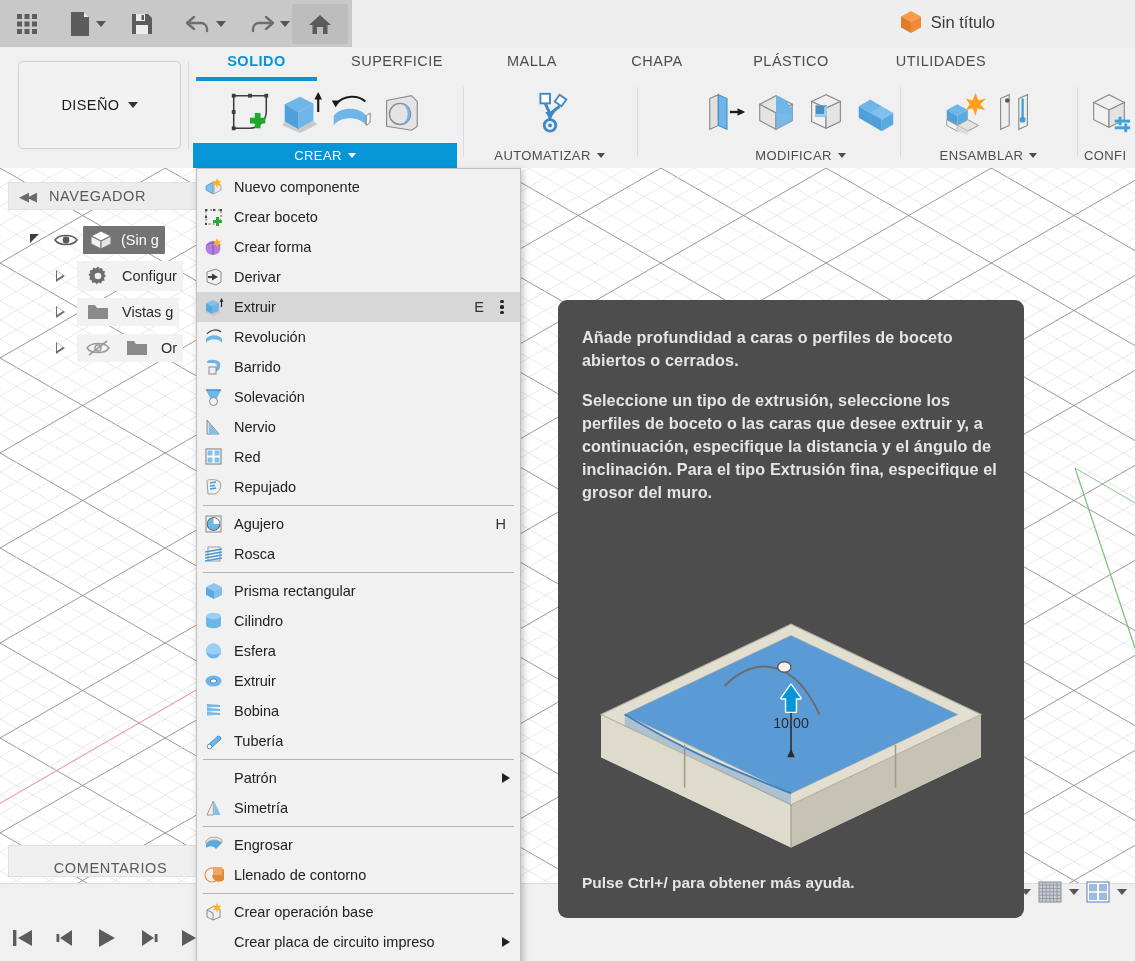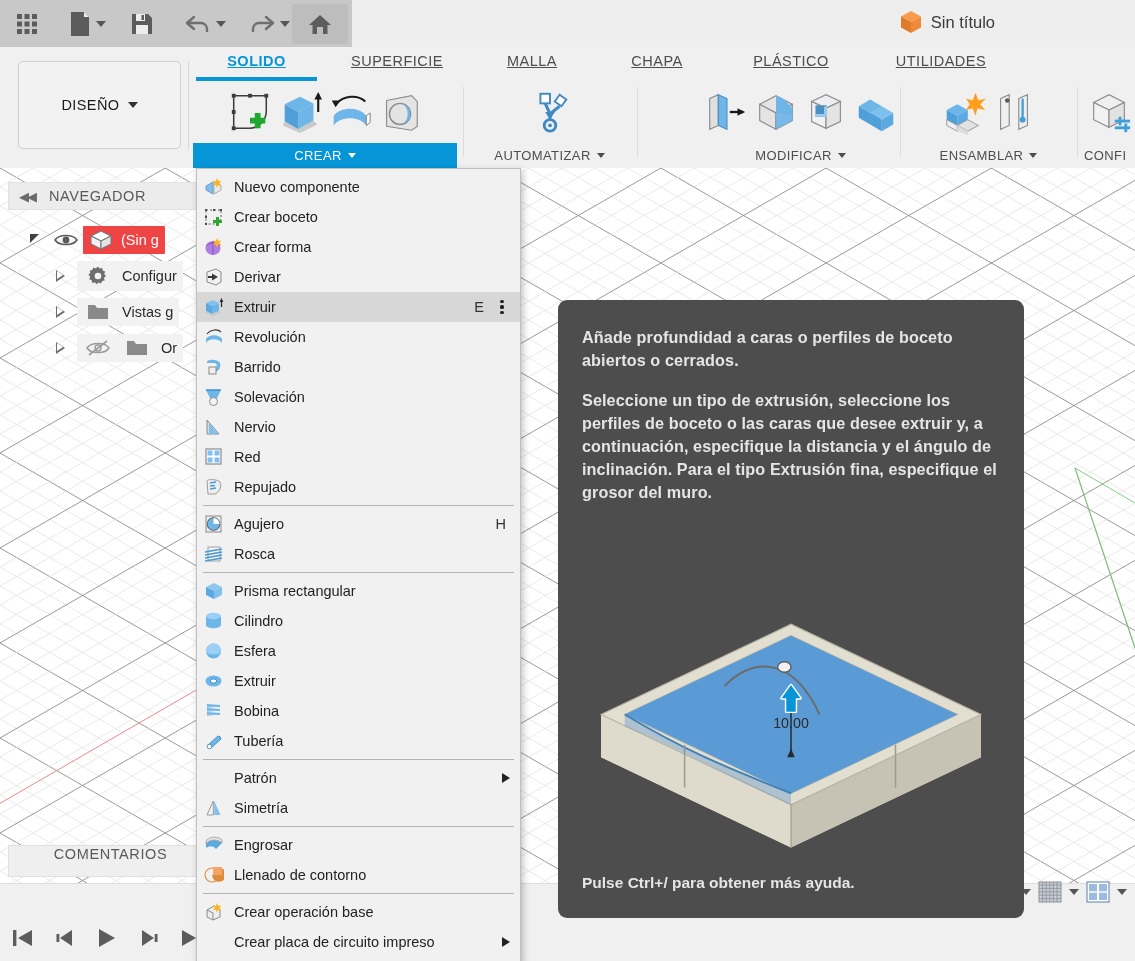--- a/index.html
+++ b/index.html
@@ -55,21 +55,21 @@
   }
   .ribbon-divider-v {
     position: absolute; top: 14px; width: 1px; height: 88px; background: #d8d8d8;
   }
 
   .tabs { position: absolute; left: 190px; top: 0; display: flex; }
   .tab {
     height: 34px; padding: 0 0; margin-right: 0;
     display: flex; align-items: flex-start; justify-content: center;
     position: relative; font-size: 14.5px; color: #4d4d4d;
-    letter-spacing: .5px; padding-top: 6px; text-decoration: underline;
+    letter-spacing: .5px; padding-top: 6px;
   }
   .tab.active { color: #0696d7; font-weight: bold; }
   .tab.active::after {
     content: ""; position: absolute; left: 6px; right: 6px; bottom: 0;
     height: 4px; background: #0696d7;
   }
 
   .panel { position: absolute; top: 34px; height: 87px; }
   .panel-icons {
     position: absolute; top: 0; left: 0; right: 0; height: 62px;
@@ -119,32 +119,32 @@
     width: 0; height: 0; border-left: 9px solid #6e6e6e;
     border-top: 6.5px solid transparent; border-bottom: 6.5px solid transparent;
   }
   .tri-hollow::after {
     content: ""; position: absolute; left: -7.6px; top: -4.6px;
     width: 0; height: 0; border-left: 6.5px solid #ffffff;
     border-top: 4.6px solid transparent; border-bottom: 4.6px solid transparent;
   }
   .eye-cell { width: 34px; display:flex; align-items:center; justify-content:center; }
   .label-chip {
-    background: #ef4444; color: #ffffff; padding: 3px 6px;
+    background: #737373; color: #ffffff; padding: 3px 6px;
     display: flex; align-items: center; gap: 8px; border-radius: 1px;
   }
   .label-plain {
     background: #f2f2f2; padding: 4px 6px; display: flex; align-items: center; gap: 9px;
   }
   .gear-wrap { width: 30px; display: flex; align-items: center; justify-content: center; }
 
   .comments-btn {
     position: absolute; left: 8px; top: 845px; width: 205px; height: 32px;
     background: #efefef; border: 1px solid #e0e0e0;
-    display: flex; align-items: flex-start; justify-content: center;
+    display: flex; align-items: flex-end; justify-content: center;
     font-size: 14.5px; color: #5a5a5a; letter-spacing: .6px;
   }
 
   
   .canvas {
     position: absolute; left: 0; top: 168px; width: 1135px; height: 793px;
     background: #ffffff; overflow: hidden;
   }
   .statusbar {
     position: absolute; left: 0; bottom: 0; width: 1135px; height: 78px;

